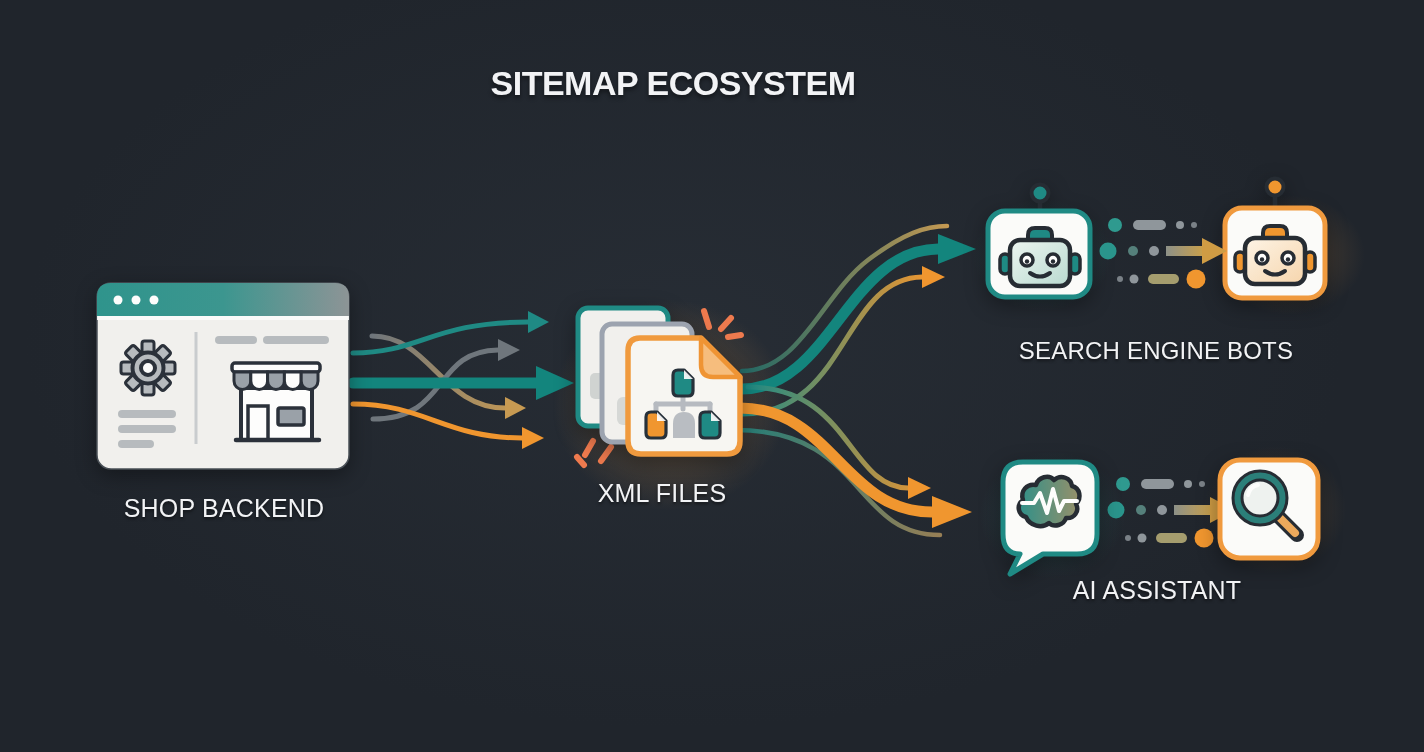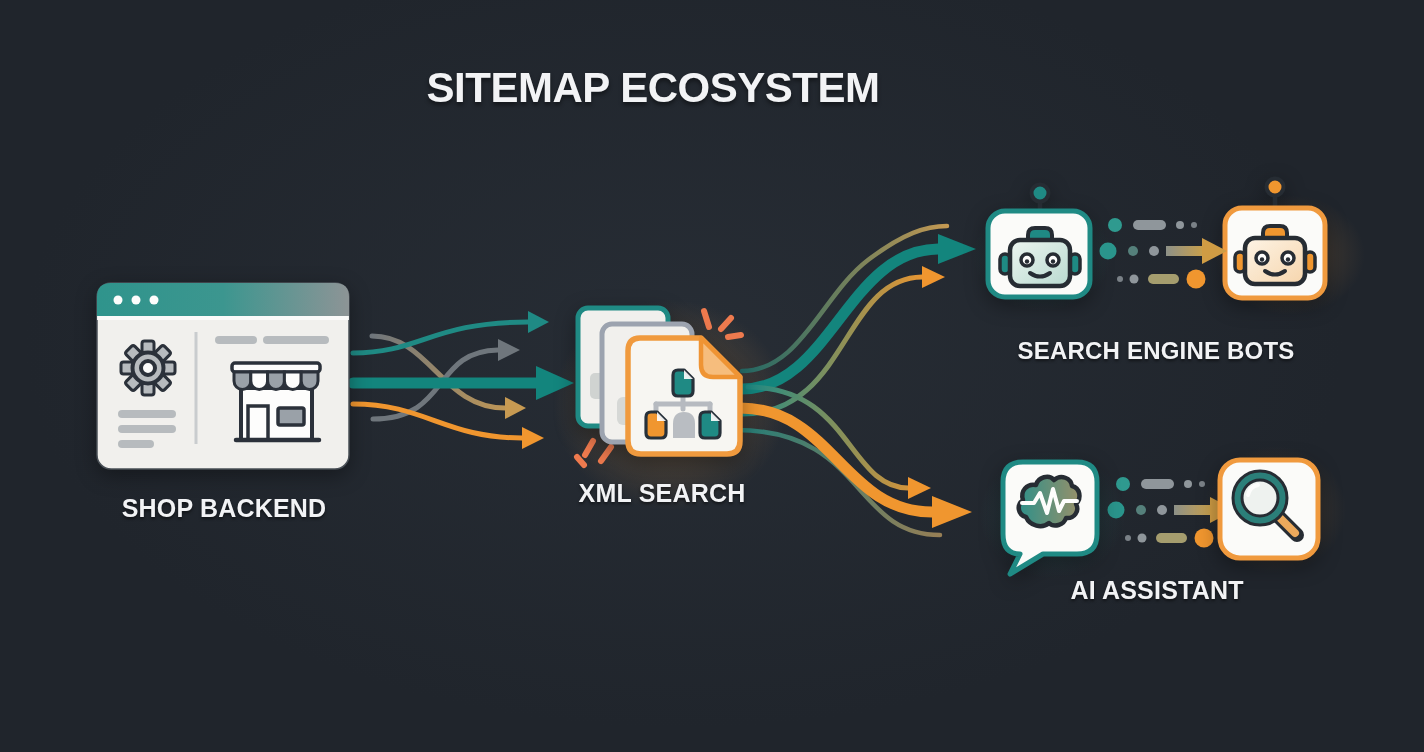--- a/index.html
+++ b/index.html
@@ -19,27 +19,27 @@
     background:radial-gradient(closest-side, rgba(243,166,77,.24), rgba(243,166,77,0) 75%);}
   .glow-teal-bubble{left:955px;top:430px;width:195px;height:170px;
     background:radial-gradient(closest-side, rgba(62,201,185,.18), rgba(62,201,185,0) 75%);}
   .glow-orange-mag {left:1180px;top:425px;width:190px;height:170px;
     background:radial-gradient(closest-side, rgba(243,166,77,.22), rgba(243,166,77,0) 75%);}
 
   svg.canvas{position:absolute;left:0;top:0;}
   .node{filter:drop-shadow(0 6px 10px rgba(0,0,0,.35));}
 
   .title{
-    position:absolute;left:653px;top:64px;transform:translateX(-50%);
-    color:var(--text,#f2f3f5);font-size:42px;font-weight:800;letter-spacing:-.5px;
+    position:absolute;left:673px;top:64px;transform:translateX(-50%);
+    color:var(--text,#f2f3f5);font-size:34px;font-weight:800;letter-spacing:-.5px;
     white-space:nowrap;text-shadow:0 3px 4px rgba(0,0,0,.45);
   }
   .node-label{
     position:absolute;transform:translateX(-50%);
-    color:var(--text,#f2f3f5);font-size:25px;font-weight:700;letter-spacing:.2px;
+    color:var(--text,#f2f3f5);font-size:25px;font-weight:400;letter-spacing:.2px;
     white-space:nowrap;text-shadow:0 2px 3px rgba(0,0,0,.5);
   }
   .lbl-shop{left:224px;top:494px;}
   .lbl-xml {left:662px;top:479px;}
   .lbl-bots{left:1156px;top:337px;font-size:24px;}
   .lbl-ai  {left:1157px;top:576px;}
 </style>
 </head>
 <body>
 
@@ -276,15 +276,15 @@
     <line x1="65" y1="62" x2="81" y2="78" stroke="#eba95c" stroke-width="8" stroke-linecap="round"></line>
     <circle cx="46" cy="43" r="22.5" fill="#eef2ef" stroke="#2b7f79" stroke-width="8"></circle>
     <circle cx="46" cy="43" r="27" fill="none" stroke="#262c33" stroke-width="3"></circle>
     <circle cx="46" cy="43" r="18" fill="none" stroke="#262c33" stroke-width="3"></circle>
     <path d="M34,40 A13,13 0 0 1 44,30" fill="none" stroke="#fdfdfc" stroke-width="4" stroke-linecap="round"></path>
   </g>
 </svg>
 
 <div class="title">SITEMAP ECOSYSTEM</div>
 <div class="node-label lbl-shop">SHOP BACKEND</div>
-<div class="node-label lbl-xml">XML SEARCH</div>
+<div class="node-label lbl-xml">XML FILES</div>
 <div class="node-label lbl-bots">SEARCH ENGINE BOTS</div>
 <div class="node-label lbl-ai">AI ASSISTANT</div>
 
 </body></html>

